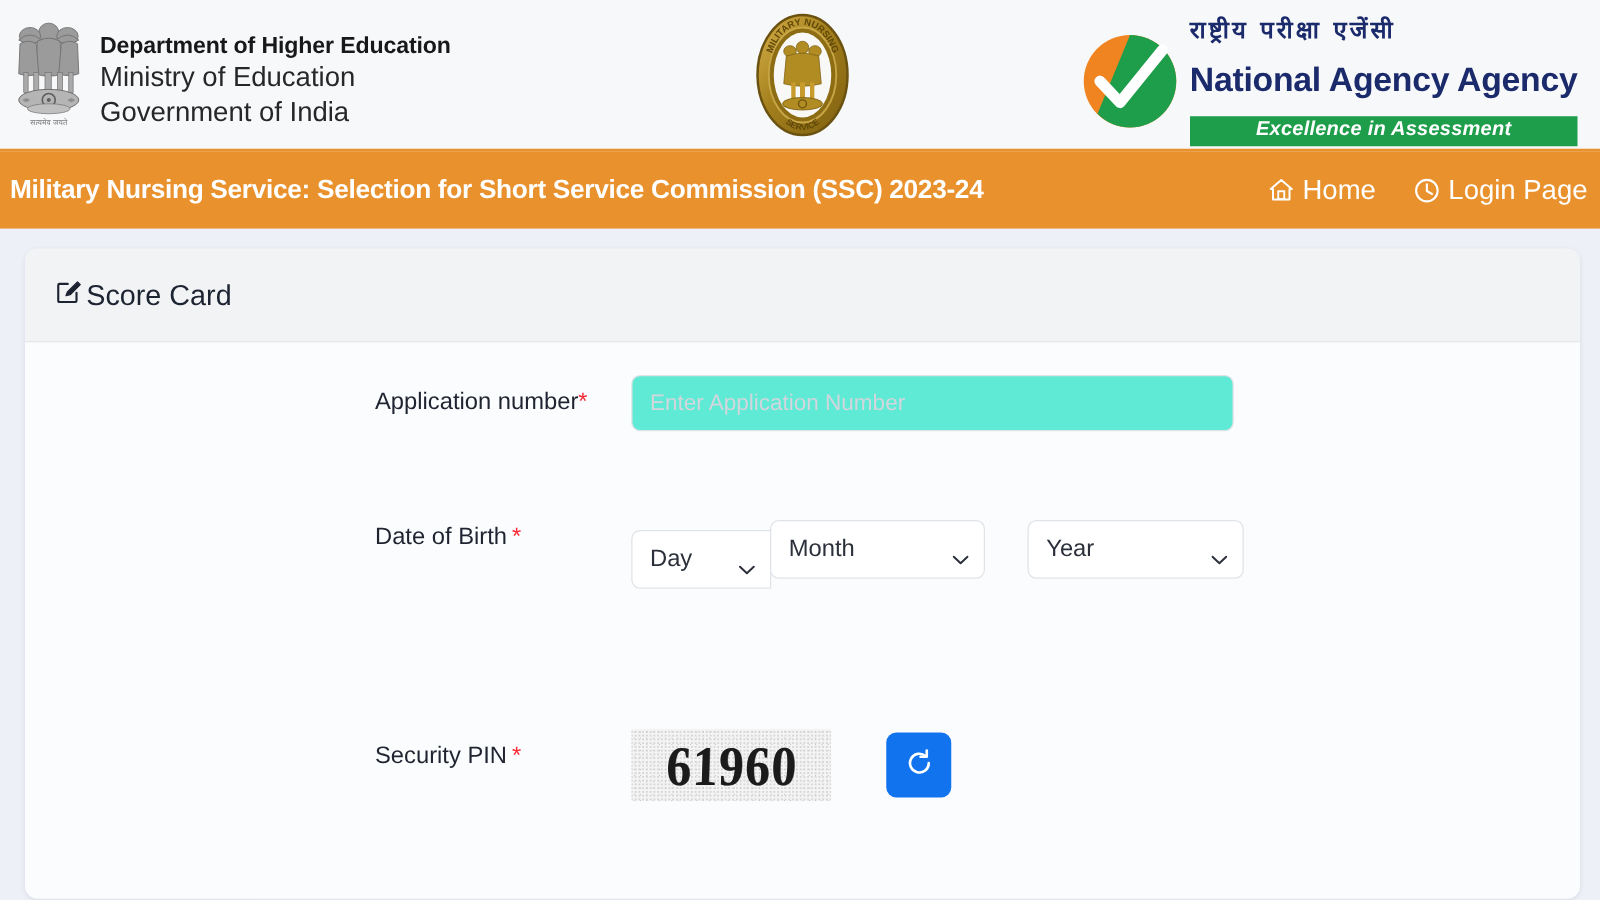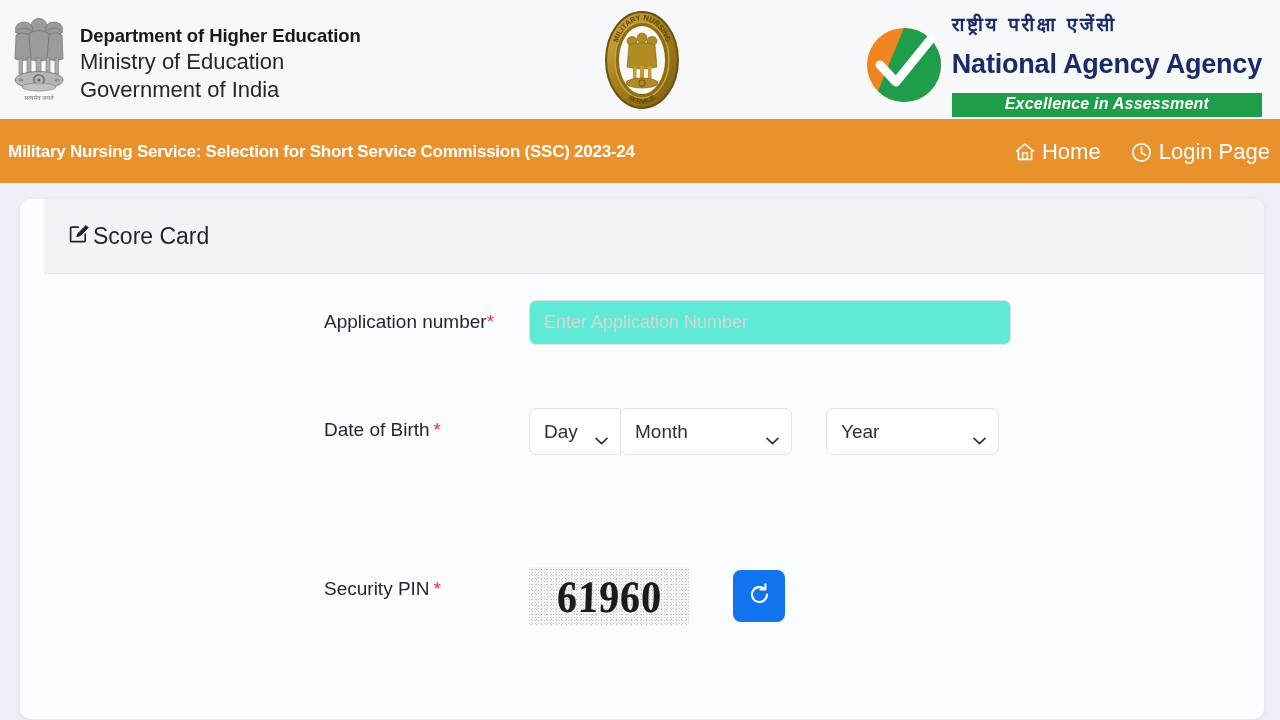--- a/index.html
+++ b/index.html
@@ -80,21 +80,21 @@
 
   
   .banner {
     position: relative;
     width: 1280px; height: 62px;
     background: #e8912d;
     display: flex; align-items: center;
   }
   .banner-title {
     color: #ffffff;
-    font-size: 17px;
+    font-size: 21px;
     font-weight: bold;
     margin-left: 8px;
     letter-spacing: -0.25px;
     white-space: nowrap;
   }
   .banner-nav {
     position: absolute;
     right: 10px; top: 0; height: 62px;
     display: flex; align-items: center; gap: 30px;
   }
@@ -118,21 +118,20 @@
   }
   .card {
     position: absolute;
     left: 20px; top: 16px;
     width: 1244px;
     min-height: 520px;
     background: #fbfcfe;
     border-radius: 10px;
     box-shadow: 0 1px 4px rgba(40,50,90,0.10);
     overflow: hidden;
-    padding-left: 24px;
   }
   .card-header {
     height: 75px;
     background: #f2f3f5;
     border-bottom: 1px solid #e2e4e8;
     display: flex; align-items: center;
     padding-left: 24px;
   }
   .card-header-title {
     font-size: 23px;
@@ -184,21 +183,21 @@
     border: 1px solid #dfe3e8;
     background: #ffffff;
     font-size: 19px;
     color: #2b303b;
     display: flex; align-items: center;
     justify-content: space-between;
     padding: 0 12px 0 14px;
     cursor: pointer;
     user-select: none;
   }
-  .sel-day   { width: 92px; border-radius: 7px 0 0 7px; }
+  .sel-day   { width: 112px; border-radius: 7px 0 0 7px; margin-top: 16px; }
   .sel-month { width: 172px; border-radius: 7px; margin-left: -1px; }
   .sel-year  { width: 173px; border-radius: 7px; margin-left: 34px; }
   .chev {
     width: 13px; height: 8px;
     flex: 0 0 auto;
     margin-left: 8px;
   }
 
   .captcha-group { display: flex; align-items: center; gap: 44px; }
   .captcha-img {

